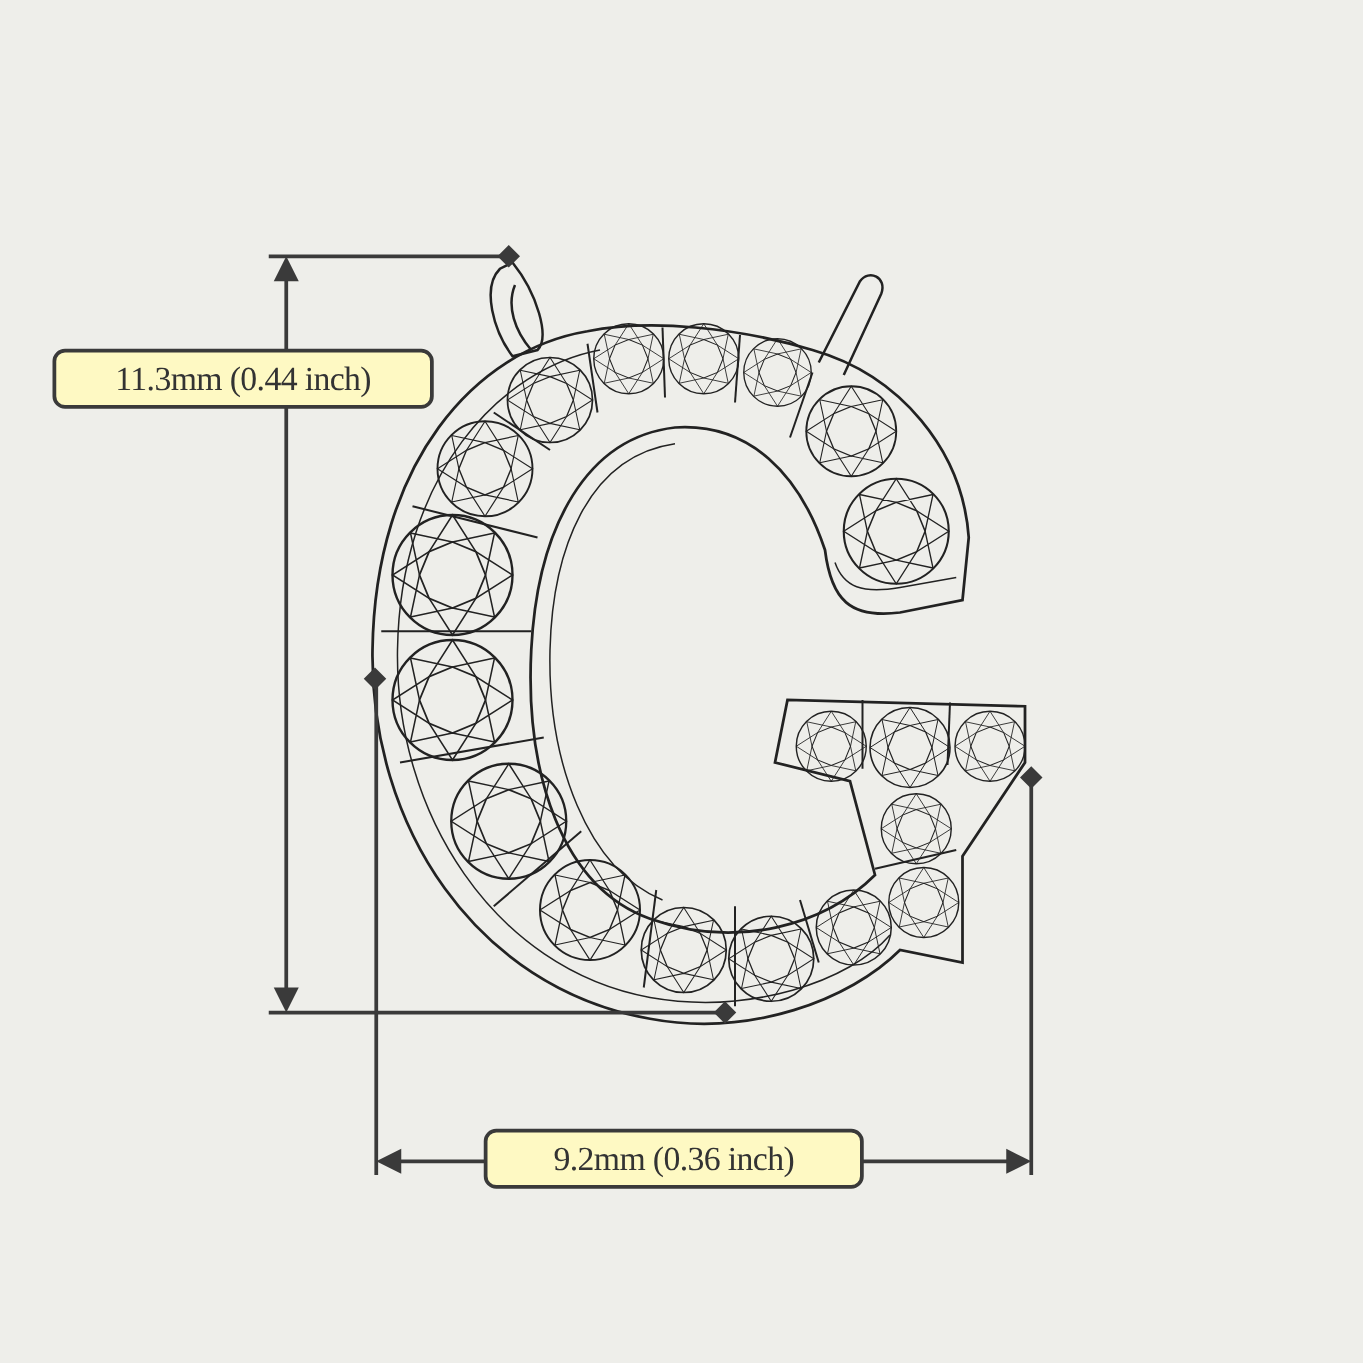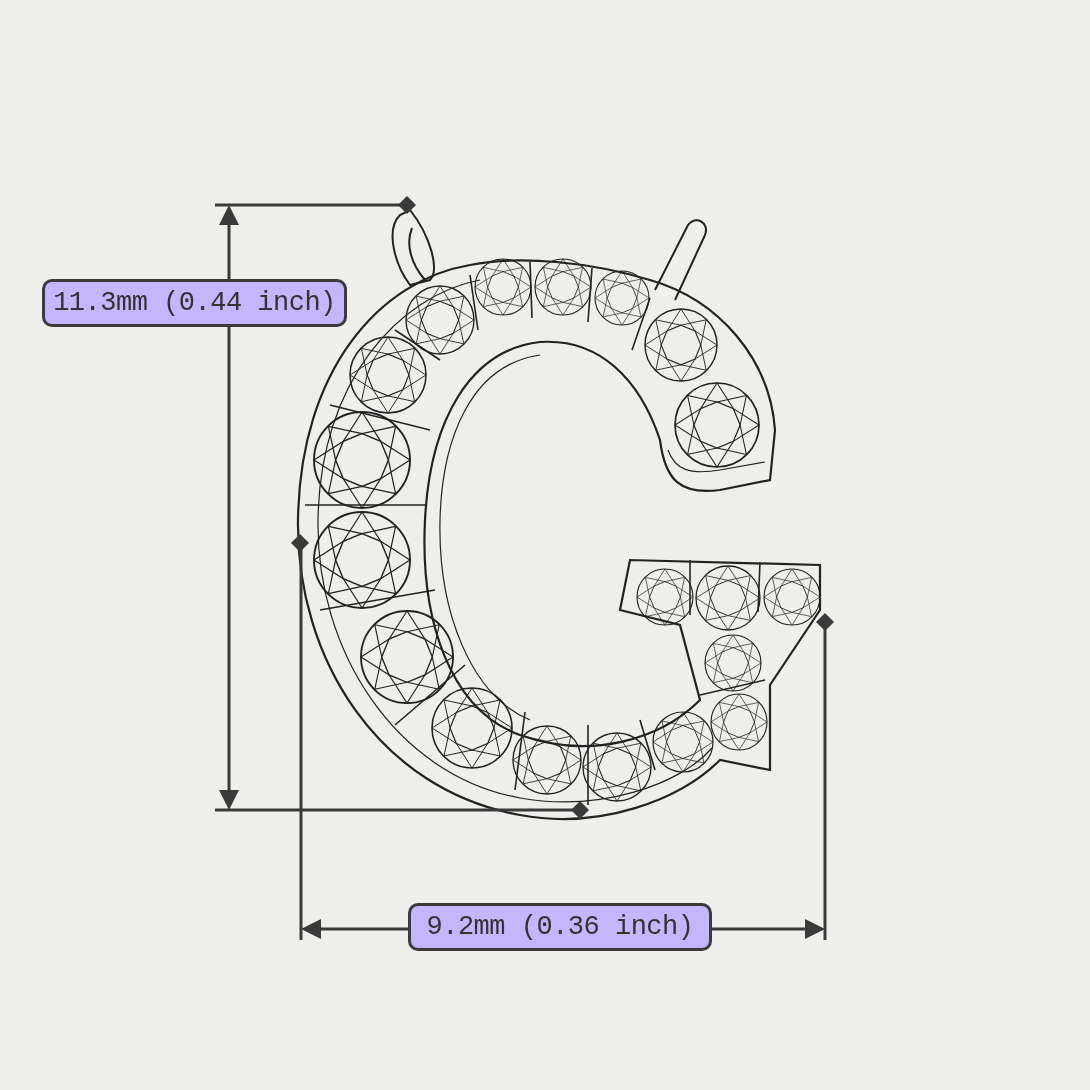--- a/index.html
+++ b/index.html
@@ -1,22 +1,22 @@
 <!DOCTYPE html>
 <html><head>
 <meta charset="utf-8">
 <style>
   html, body { margin:0; padding:0; }
   body { width:1090px; height:1090px; background:#eeeeea; overflow:hidden; position:relative; }
   .canvas { position:absolute; left:0; top:0; width:1090px; height:1090px; }
   svg { position:absolute; left:0; top:0; }
   .label {
     position:absolute; box-sizing:border-box;
-    border:3px solid #3a3a3a; border-radius:10px; background:#c4b5fd;
-    color:#333; font-family:Liberation Mono, monospace; font-size:27px; letter-spacing:-0.5px;
+    border:3px solid #3a3a3a; border-radius:10px; background:#fef9c3;
+    color:#333; font-family:Liberation Serif, serif; font-size:27px; letter-spacing:-0.5px;
     display:flex; align-items:center; justify-content:center; white-space:nowrap;
   }
 </style>
 </head>
 <body>
 
 <div class="canvas">
 <svg width="1090" height="1090" viewBox="0 0 1090 1090">
   <defs>
     <g id="stone">
@@ -93,16 +93,16 @@
     <polygon points="407,196 416,205 407,214 398,205" stroke="none"></polygon>
     <polygon points="580,801 589,810 580,819 571,810" stroke="none"></polygon>
     <polygon points="300,534 309,543 300,552 291,543" stroke="none"></polygon>
     <polygon points="825,613 834,622 825,631 816,622" stroke="none"></polygon>
   </g>
 </svg>
 
 <div class="label" style="left:42px; top:279px; width:305px; height:48px;">
   <span>11.3mm (0.44 inch)</span>
 </div>
-<div class="label" style="left:408px; top:903px; width:304px; height:48px;">
+<div class="label" style="left:387px; top:903px; width:304px; height:48px;">
   <span>9.2mm (0.36 inch)</span>
 </div>
 </div>
 
 </body></html>

